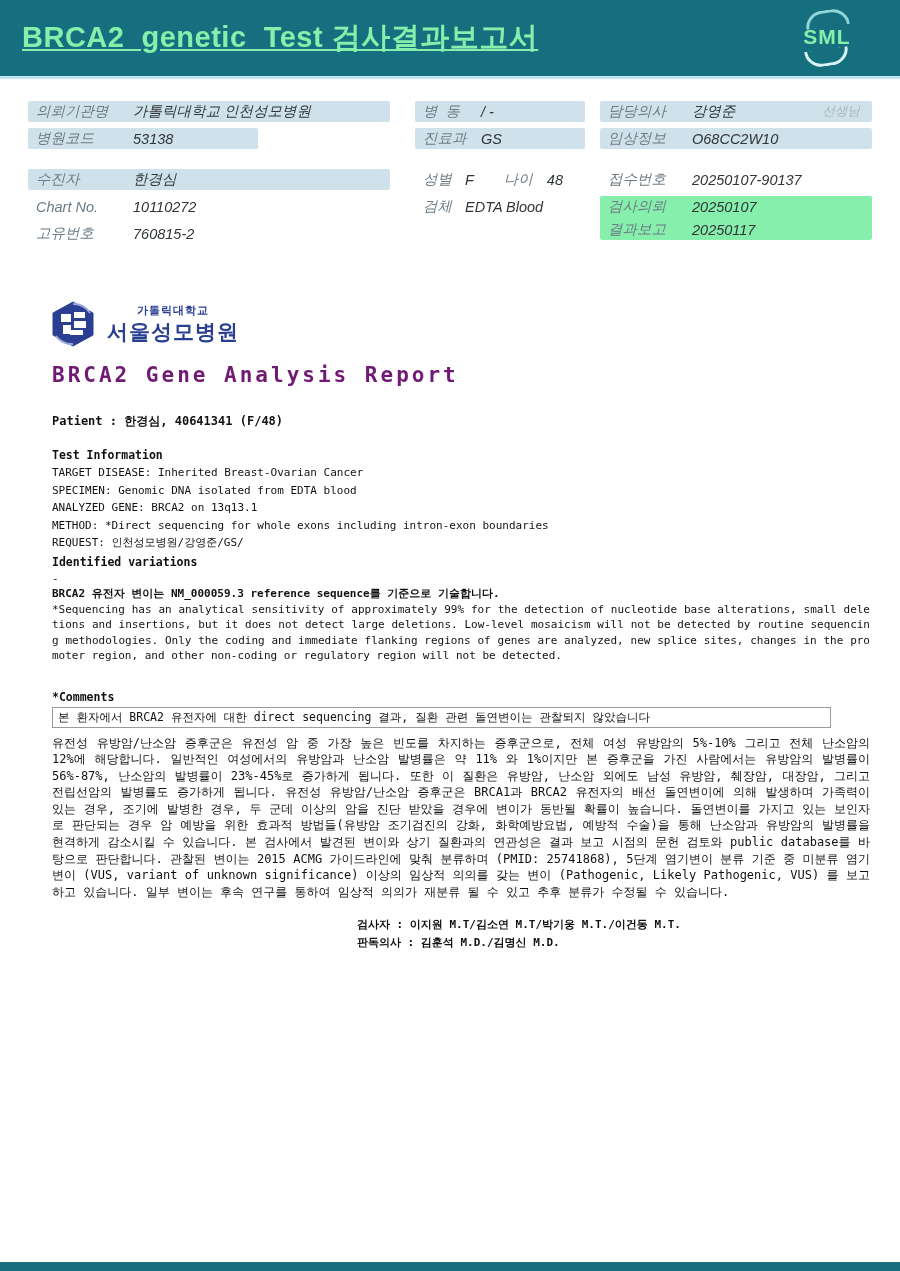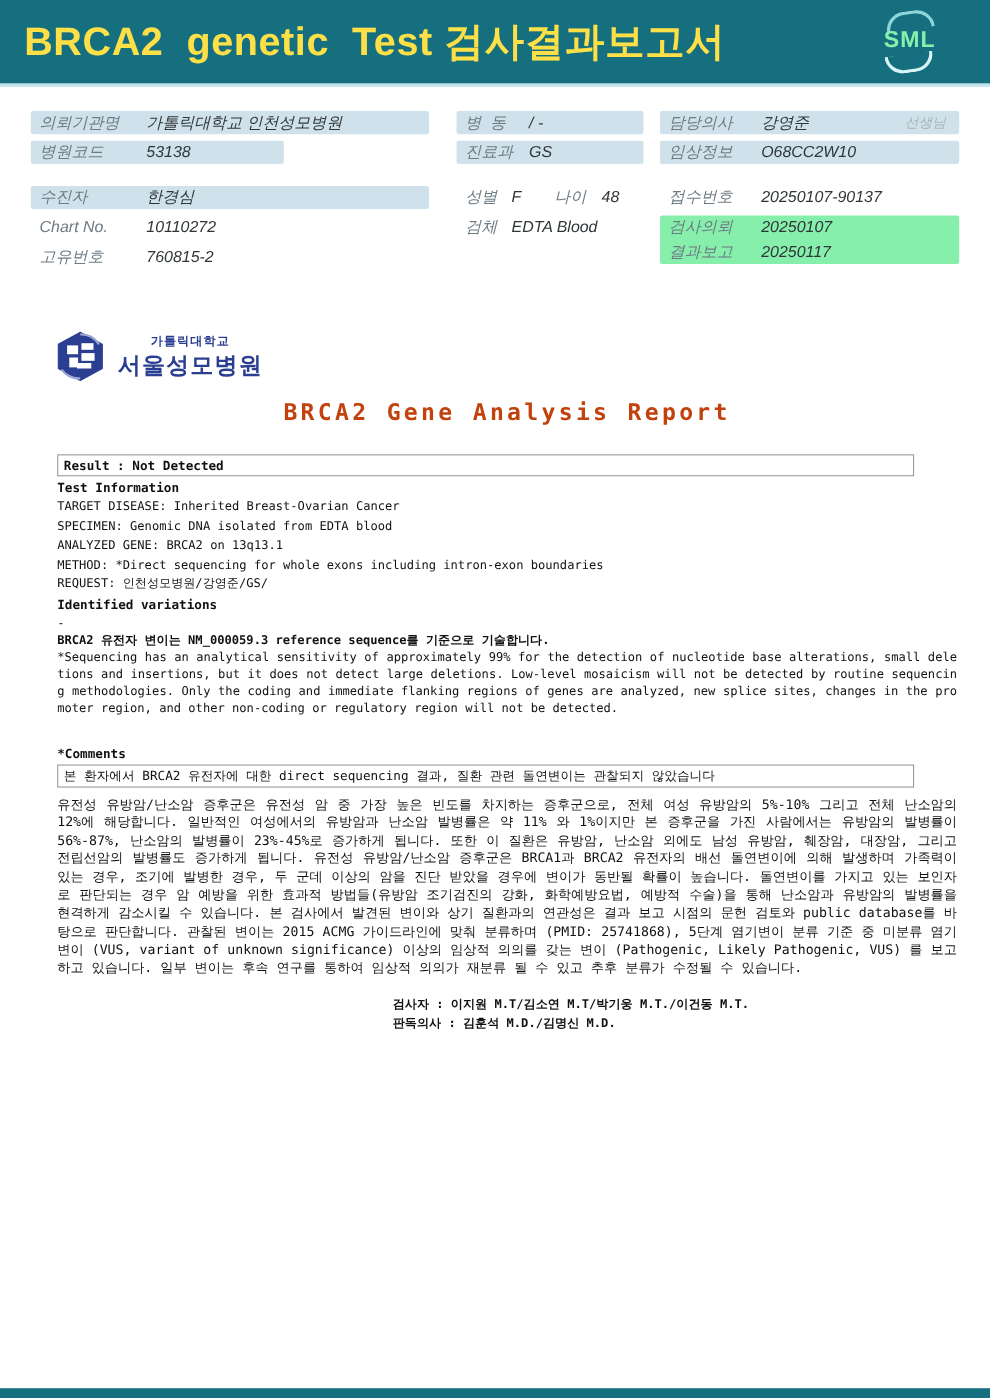--- a/index.html
+++ b/index.html
@@ -8,22 +8,23 @@
     width:900px; height:1271px; position:relative; overflow:hidden;
     font-family:"Liberation Sans", sans-serif;
   }
 
   
   .header {
     height:76px; background:#166f7e; display:flex; align-items:center;
     justify-content:space-between; padding:0 42px 0 22px;
   }
   .header-title {
-    color:#fde047; font-size:36px; font-weight:bold; letter-spacing:.5px;
+    color:#86efac; font-size:29px; font-weight:bold; letter-spacing:.5px;
     white-space:pre;
+    text-decoration:underline;
   }
   .sml-logo { position:relative; width:62px; height:58px; }
   .sml-arc-top {
     position:absolute; left:9px; top:1px; width:44px; height:17px;
     border:3px solid #8fd6da; border-bottom:none; border-radius:24px 24px 0 0;
     transform:rotate(-8deg);
   }
   .sml-arc-bottom {
     position:absolute; left:9px; bottom:1px; width:44px; height:17px;
     border:3px solid #d9f4f5; border-top:none; border-radius:0 0 24px 24px;
@@ -60,22 +61,22 @@
   .hosp-logo { display:flex; align-items:center; gap:11px; margin:36px 0 0 50px; height:50px;text-align:center; }
   .hosp-text .l1 { font-size:11px; font-weight:bold; color:#2b3f92; letter-spacing:1px; }
   .hosp-text .l2 { font-size:21px; font-weight:bold; color:#2b3f92; letter-spacing:1px; }
 
   
   .report {
     font-family:"DejaVu Sans Mono","Liberation Mono", monospace;
     color:#111111; padding:0 30px 0 52px; margin-top:14px;
   }
   .report-title {
-    text-align:center; font-size:21px; font-weight:bold; letter-spacing:3px;
-    margin:8px 0 26px 0; color:#c2410c;
+    text-align:left; font-size:21px; font-weight:bold; letter-spacing:3px;
+    margin:8px 0 26px 0; color:#701a75;
   }
   .patient-line { font-size:12px; font-weight:bold; margin-bottom:16px; }
   .boxed {
     border:1px solid #9a9a9a; width:779px; padding:2px 5px; background:#ffffff;
   }
   .result-box { font-size:11.5px; font-weight:bold; }
   .section-head { font-size:11.5px; font-weight:bold; line-height:18px; margin-top:1px; }
   .ti-line { font-size:11px; line-height:17.5px; }
   .dash-line { font-size:11px; line-height:15px; }
   .ref-note { font-size:11px; font-weight:bold; line-height:16px; }
@@ -196,22 +197,22 @@
   </svg>
   <div class="hosp-text">
     <div class="l1">가톨릭대학교</div>
     <div class="l2">서울성모병원</div>
   </div>
 </div>
 
 <div class="report">
   <div class="report-title">BRCA2 Gene Analysis Report</div>
 
-
-  <div class="boxed result-box">Result : Not Detected</div>
+  <div class="patient-line">Patient : 한경심, 40641341 (F/48)</div>
+
 
   <div class="section-head">Test Information</div>
   <div class="ti-line">TARGET DISEASE: Inherited Breast-Ovarian Cancer</div>
   <div class="ti-line">SPECIMEN: Genomic DNA isolated from EDTA blood</div>
   <div class="ti-line">ANALYZED GENE: BRCA2 on 13q13.1</div>
   <div class="ti-line">METHOD: *Direct sequencing for whole exons including intron-exon boundaries</div>
   <div class="ti-line">REQUEST: 인천성모병원/강영준/GS/</div>
 
   <div class="section-head">Identified variations</div>
   <div class="dash-line">-</div>

